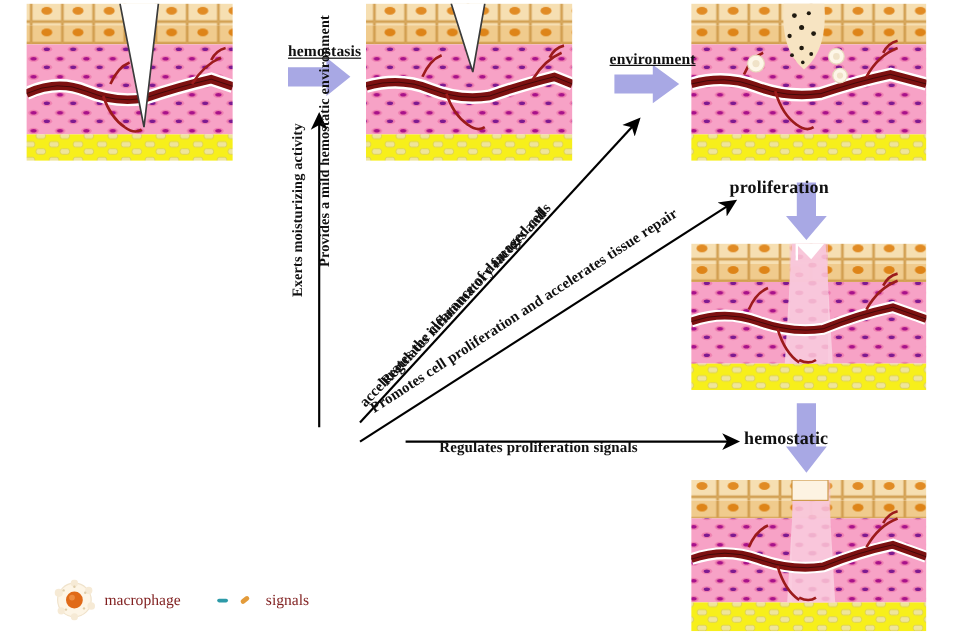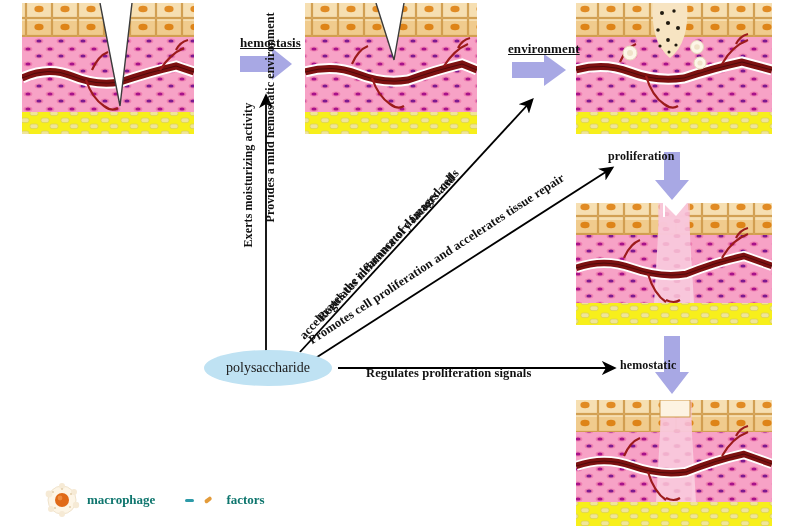--- a/index.html
+++ b/index.html
@@ -9,33 +9,33 @@
     font-family:"Liberation Serif", serif;
   }
   .stage{position:absolute;inset:0;}
 
   
   .lbl{
     position:absolute;font-weight:bold;color:#111;
     white-space:nowrap;letter-spacing:.1px;
   }
   .lbl-stage{font-size:13px;text-decoration:underline;}
-  .lbl-small{font-size:12px;}
+  .lbl-small{font-size:15px;}
   .diag{transform-origin:0 50%;font-size:12.5px;font-weight:bold;}
   .vert{transform-origin:0 50%;font-size:12px;font-weight:bold;}
 
   .poly-node{
     position:absolute;display:flex;align-items:center;justify-content:center;
     background:#bfe2f3;border-radius:50%;
     font-size:14px;color:#1a1a1a;font-weight:normal;
   }
 
   .legend{position:absolute;display:flex;align-items:center;}
   .legend-item{display:flex;align-items:center;}
-  .legend-text{font-size:13px;color:#0f766e;margin-left:7px;font-weight:bold;}
+  .legend-text{font-size:13px;color:#7f1d1d;margin-left:7px;}
 
   .dot-ifa{width:8px;height:8px;border-radius:50%;background:#8c1212;}
   .dot-ifb{width:6px;height:6px;border-radius:50%;background:#5a0d0d;margin-left:9px;}
   .plt-teal{width:9px;height:3px;border-radius:2px;background:#2d9aa8;}
   .plt-org{width:8px;height:3.5px;border-radius:2px;background:#e39b3a;
            margin-left:10px;transform:rotate(-38deg);}
 </style>
 </head>
 <body>
 
@@ -241,23 +241,20 @@
 
   <div class="lbl vert" style="left:256px;top:240px;transform:rotate(-90deg) translate(0,-50%);">Exerts moisturizing activity</div>
   <div class="lbl vert" style="left:278px;top:215px;transform:rotate(-90deg) translate(0,-50%);">Provides a mild hemostatic environment</div>
 
   <div class="lbl diag" style="left:320px;top:312px;transform:rotate(-47deg);">Regulates inflammatory factors and</div>
   <div class="lbl diag" style="left:302px;top:330px;transform:rotate(-47deg);">accelerates the clearance of damaged cells</div>
   <div class="lbl diag" style="left:310px;top:334px;transform:rotate(-33deg);">Promotes cell proliferation and accelerates tissue repair</div>
 
   <div class="lbl" style="left:366px;top:366px;font-size:12.5px;">Regulates proliferation signals</div>
 
-  <div class="poly-node" style="left:204px;top:350px;width:128px;height:36px;">
-    <span>polysaccharide</span>
-  </div>
 
   <div class="legend" style="left:44px;top:483px;">
 
     <div class="legend-item">
       <svg width="36" height="34">
         <circle cx="18" cy="17" r="14" fill="#fdf5e6" stroke="#f0e3cc" stroke-width="1"></circle>
         <g fill="#f6ead5">
           <circle cx="5" cy="11" r="3.4"></circle>
             <circle cx="30" cy="9" r="3"></circle>
           <circle cx="32" cy="22" r="3.2"></circle>
@@ -275,18 +272,18 @@
         <circle cx="18" cy="17" r="7" fill="#e06a18"></circle>
         <circle cx="16" cy="15" r="2.4" fill="#f0954a" opacity="0.8"></circle>
       </svg>
       <span class="legend-text">macrophage</span>
     </div>
 
 
     <div class="legend-item" style="margin-left:30px;">
       <span class="plt-teal"></span>
       <span class="plt-org"></span>
-      <span class="legend-text" style="margin-left:14px;">factors</span>
+      <span class="legend-text" style="margin-left:14px;">signals</span>
     </div>
 
   </div>
 
 </div>
 
 </body></html>

